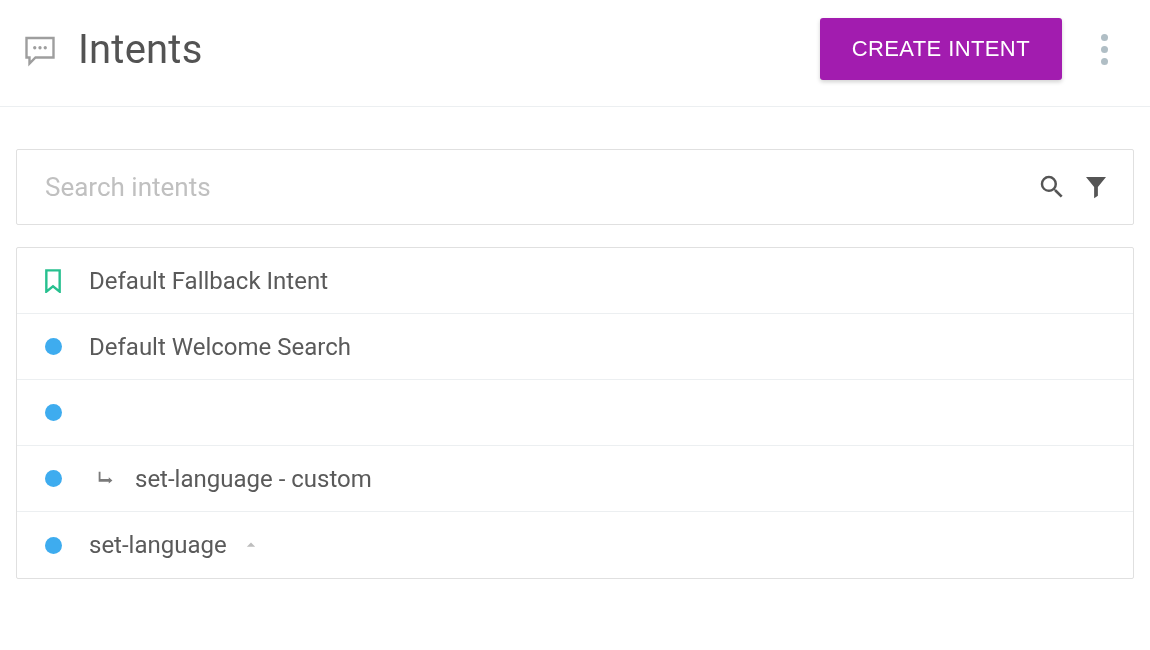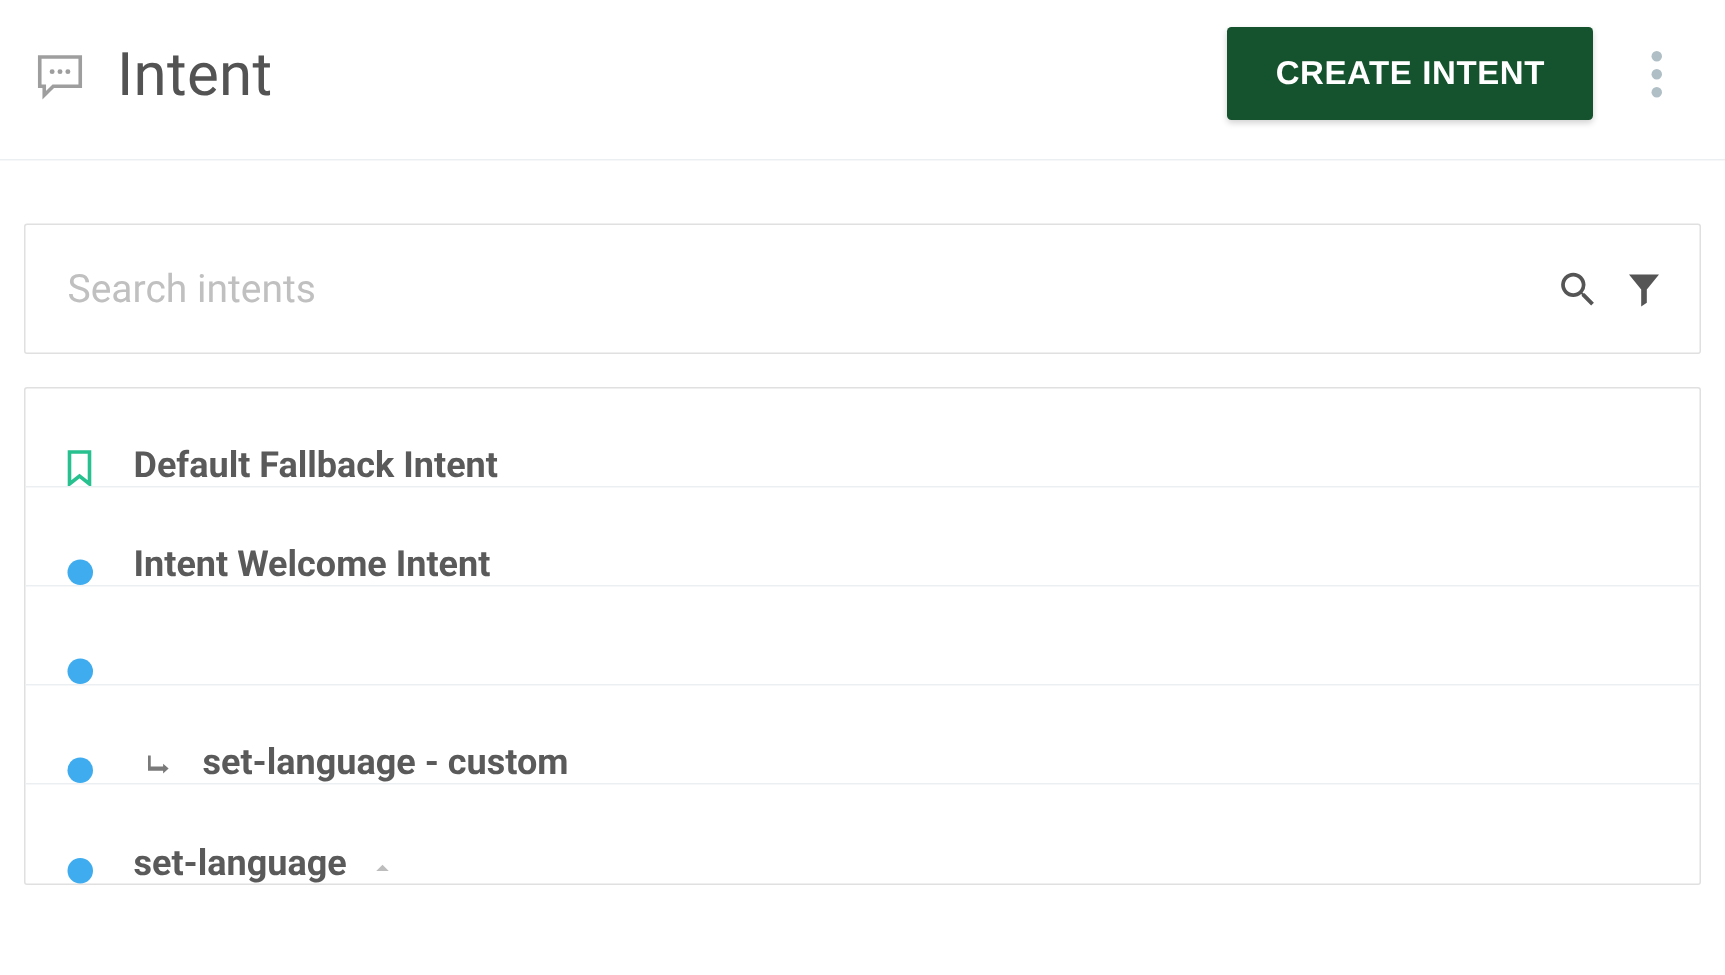--- a/index.html
+++ b/index.html
@@ -26,28 +26,28 @@
     margin-top: 2px;
   }
   .page-title {
     font-size: 40px;
     font-weight: 400;
     color: #535353;
     letter-spacing: 0.2px;
     flex: 1;
   }
   .create-btn {
-    background: #14532d;
+    background: #a21caf;
     color: #ffffff;
     border: none;
     padding: 18px 32px;
     font-size: 22px;
     letter-spacing: 0.4px;
     border-radius: 3px;
-    font-weight: 700;
+    font-weight: 400;
     cursor: pointer;
     box-shadow: 0 2px 4px rgba(0,0,0,0.18);
   }
   .more-btn {
     width: 44px;
     height: 44px;
     display: flex;
     align-items: center;
     justify-content: center;
     margin-left: 20px;
@@ -67,21 +67,21 @@
   }
   .content {
     padding: 42px 16px 0 16px;
   }
   .search-box {
     border: 1px solid #e0e0e0;
     border-radius: 2px;
     display: flex;
     align-items: center;
     padding: 0 22px 0 28px;
-    height: 87px;
+    height: 76px;
     margin-bottom: 22px;
   }
   .search-input {
     border: none;
     outline: none;
     font-size: 26px;
     color: #8a8a8a;
     flex: 1;
     font-family: inherit;
     background: transparent;
@@ -97,26 +97,25 @@
     display: flex;
     align-items: center;
     justify-content: center;
   }
   .intent-list {
     border: 1px solid #e0e0e0;
     border-radius: 2px;
   }
   .intent-row {
     display: flex;
-    align-items: flex-end;
+    align-items: center;
     padding: 0 22px;
     height: 66px;
     border-bottom: 1px solid #eceff1;
     cursor: pointer;
-    font-weight: bold;
   }
   .intent-row:last-child { border-bottom: none; }
   .row-icon {
     width: 28px;
     display: flex;
     align-items: center;
     justify-content: center;
     margin-right: 22px;
   }
   .dot {
@@ -146,21 +145,21 @@
 
 <div class="header">
   <div class="header-icon">
     <svg width="36" height="36" viewBox="0 0 24 24" fill="none" stroke="#9e9e9e" stroke-width="1.6">
       <path d="M3 4 H21 V17 H9 L5 21 V17 H3 Z" fill="none"></path>
       <circle cx="8.5" cy="10.5" r="1.1" fill="#9e9e9e" stroke="none"></circle>
       <circle cx="12" cy="10.5" r="1.1" fill="#9e9e9e" stroke="none"></circle>
       <circle cx="15.5" cy="10.5" r="1.1" fill="#9e9e9e" stroke="none"></circle>
     </svg>
   </div>
-  <div class="page-title">Intent</div>
+  <div class="page-title">Intents</div>
   <button class="create-btn">CREATE INTENT</button>
   <div class="more-btn">
     <div class="more-dots">
       <span></span>
         <span></span>
         <span></span>
     </div>
   </div>
 </div>
 
@@ -190,21 +189,21 @@
           <path d="M2 1 H12 V17 L7 13 L2 17 Z"></path>
         </svg>
       </div>
       <span class="intent-label">Default Fallback Intent</span>
     </div>
 
     <div class="intent-row">
       <div class="row-icon">
           <div class="dot"></div>
         </div>
-      <span class="intent-label">Intent Welcome Intent</span>
+      <span class="intent-label">Default Welcome Search</span>
     </div>
 
     <div class="intent-row">
       <div class="row-icon">
           <div class="dot"></div>
         </div>
     </div>
 
     <div class="intent-row">
       <div class="row-icon">

